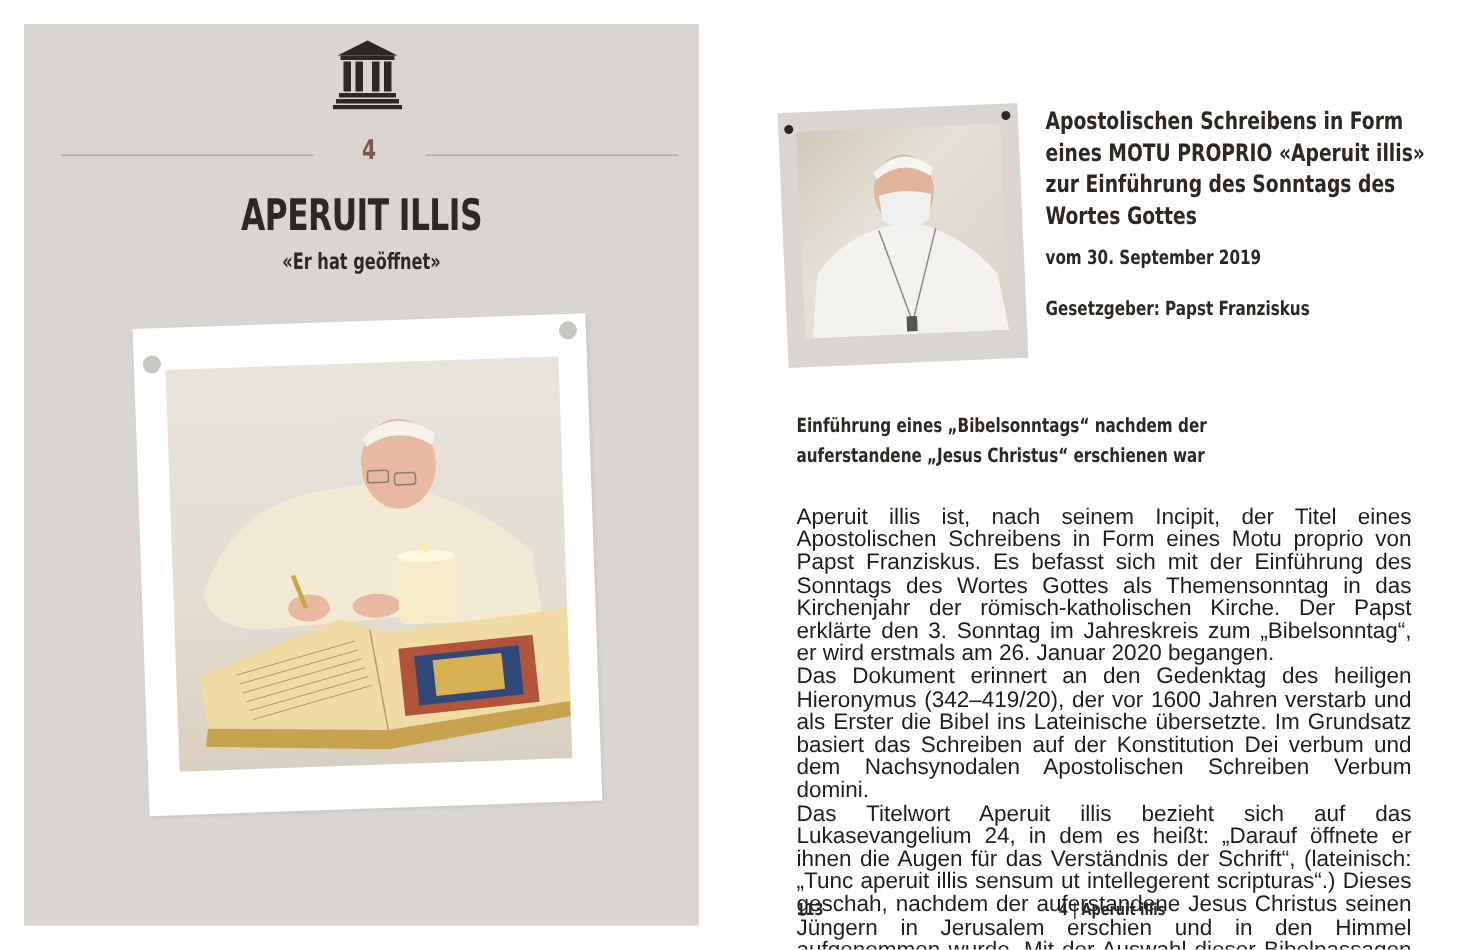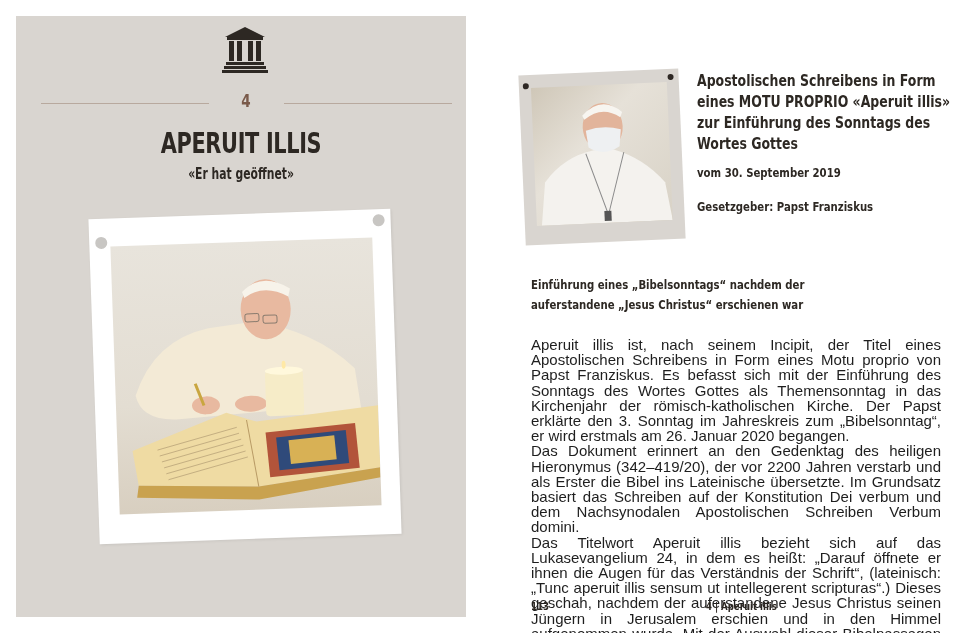--- a/index.html
+++ b/index.html
@@ -301,20 +301,20 @@
   </div>
 
   <div class="doc-heading">Apostolischen Schreibens in Form eines MOTU PROPRIO «Aperuit illis» zur Einführung des Sonntags des Wortes Gottes</div>
   <div class="doc-date">vom 30. September 2019</div>
   <div class="doc-lawgiver">Gesetzgeber: Papst Franziskus</div>
 
   <div class="section-heading">Einführung eines „Bibelsonntags“ nachdem der auferstandene „Jesus Christus“ erschienen war</div>
 
   <div class="body-text">
     <p>Aperuit illis ist, nach seinem Incipit, der Titel eines Apostolischen Schreibens in Form eines Motu proprio von Papst Franziskus. Es befasst sich mit der Einführung des Sonntags des Wortes Gottes als Themensonntag in das Kirchenjahr der römisch-katholischen Kirche. Der Papst erklärte den 3. Sonntag im Jahreskreis zum „Bibelsonntag“, er wird erstmals am 26. Januar 2020 begangen.</p>
-    <p>Das Dokument erinnert an den Gedenktag des heiligen Hieronymus (342–419/20), der vor 2200 Jahren verstarb und als Erster die Bibel ins Lateinische übersetzte. Im Grundsatz basiert das Schreiben auf der Konstitution Dei verbum und dem Nachsynodalen Apostolischen Schreiben Verbum domini.</p>
+    <p>Das Dokument erinnert an den Gedenktag des heiligen Hieronymus (342–419/20), der vor 1600 Jahren verstarb und als Erster die Bibel ins Lateinische übersetzte. Im Grundsatz basiert das Schreiben auf der Konstitution Dei verbum und dem Nachsynodalen Apostolischen Schreiben Verbum domini.</p>
     <p>Das Titelwort Aperuit illis bezieht sich auf das Lukasevangelium 24, in dem es heißt: „Darauf öffnete er ihnen die Augen für das Verständnis der Schrift“, (lateinisch: „Tunc aperuit illis sensum ut intellegerent scripturas“.) Dieses geschah, nachdem der auferstandene Jesus Christus seinen Jüngern in Jerusalem erschien und in den Himmel aufgenommen wurde. Mit der Auswahl dieser Bibelpassagen will der Papst die Rolle der Bibel im Leben christlicher Gemeinden stärken.</p>
   </div>
 
   <div class="footer-page-number">113</div>
   <div class="footer-running-title">4 | Aperuit illis</div>
 
 </div>
 
 </body></html>

